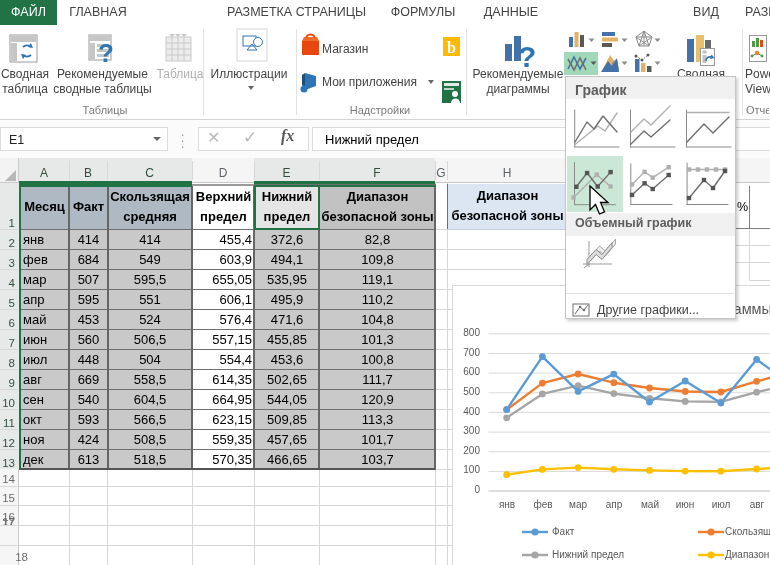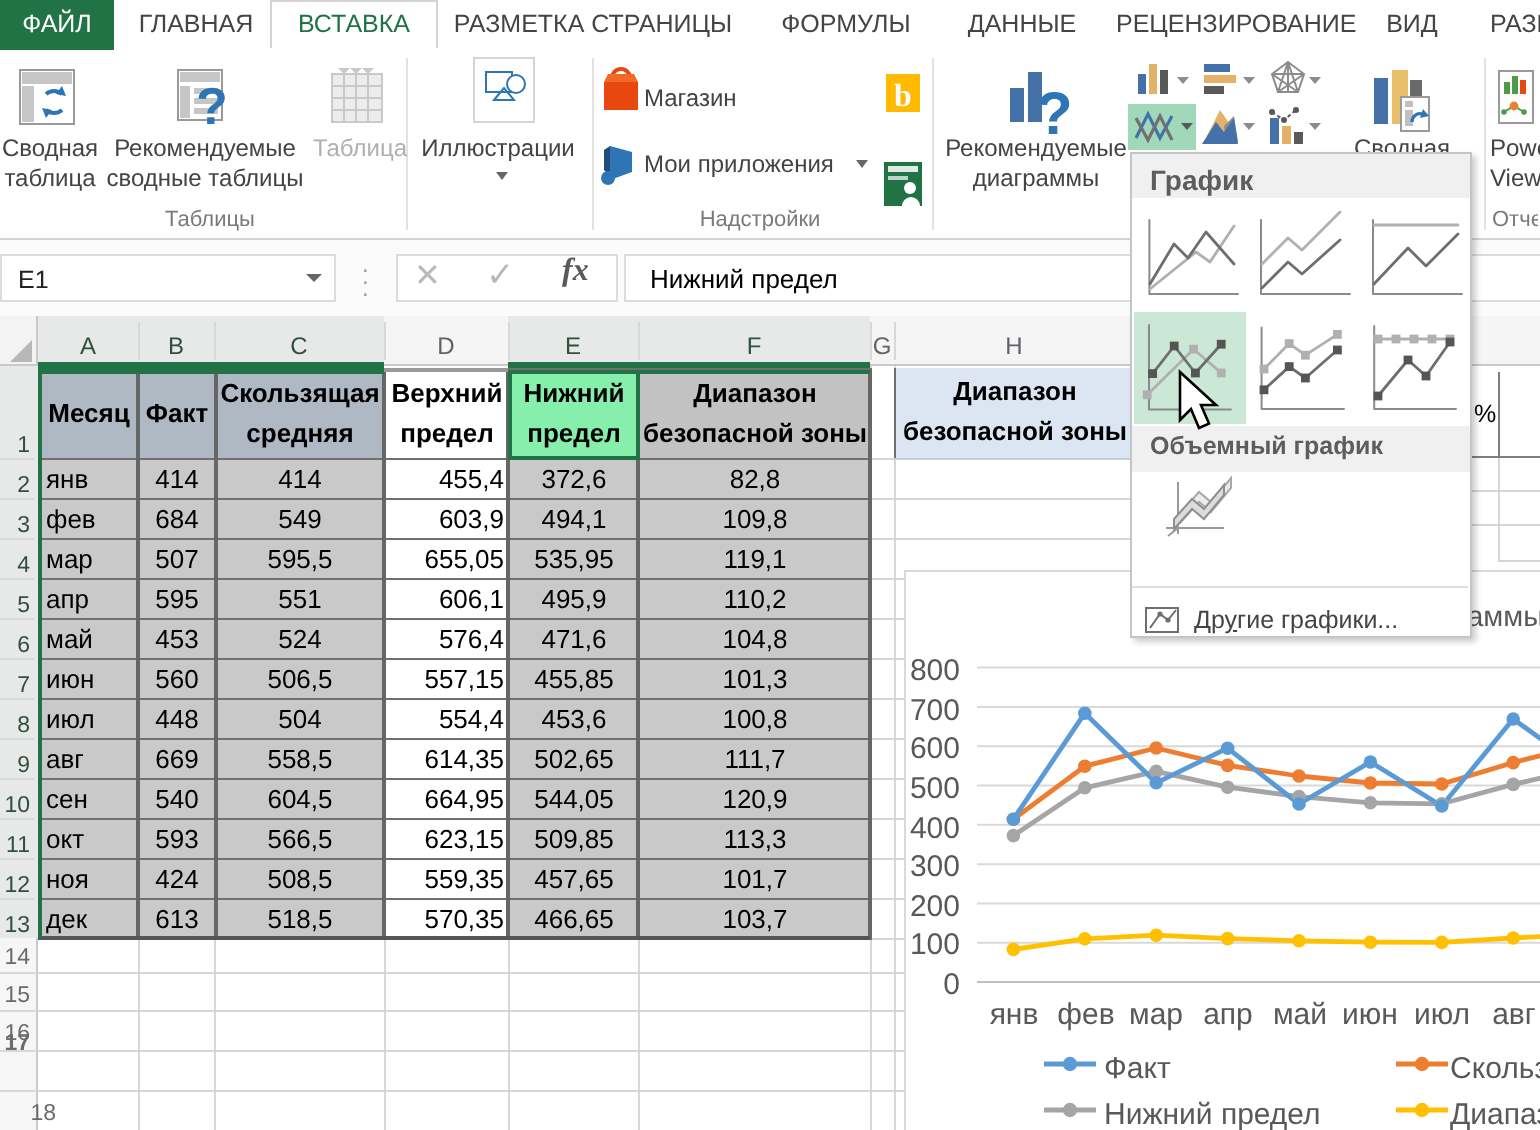--- a/index.html
+++ b/index.html
@@ -11,34 +11,32 @@
 .btntxt{position:absolute;font-size:12px;color:#444;text-align:center;line-height:14.5px;}
 .gl{position:absolute;background:#d6d6d6;}
 .colhead{position:absolute;top:158px;height:25px;line-height:30px;font-size:12px;text-align:center;color:#5f6368;}
 .rowhead{position:absolute;left:0;width:15px;font-size:11.5px;text-align:right;color:#3f5147;}
 tr{height:20px;}
 td{border:1px solid #6f6f6f;padding:0;font-size:13px;color:#000;white-space:nowrap;overflow:hidden;}
 .sel{background:#c9c9c9;}
 .al{text-align:left;padding-left:3px;}
 .ac{text-align:center;}
 .ar{text-align:right;padding-right:2px;background:#fff;}
-.ctxt{position:absolute;color:#595959;font-size:15px;white-space:nowrap;}
+.ctxt{position:absolute;color:#595959;font-size:10px;white-space:nowrap;}
 </style>
 </head>
 <body>
 <div id="app">
 
 <div class="abs" style="left:0;top:0;width:770px;height:26px;background:#fff;"></div>
 <div class="abs" style="left:0;top:0;width:57px;height:25px;background:#217346;color:#fff;font-size:12.5px;text-align:center;line-height:24px;">ФАЙЛ</div>
 <div class="tabtxt" style="left:63px;width:70px;">ГЛАВНАЯ</div>
-<div class="abs" style="left:135px;top:0;width:84px;height:24px;background:#fff;border:1px solid #d4d4d4;border-bottom:none;box-sizing:border-box;color:#217346;font-size:12.5px;text-align:center;line-height:23px;">ВСТАВКА</div>
 <div class="tabtxt" style="left:225px;width:143px;">РАЗМЕТКА СТРАНИЦЫ</div>
 <div class="tabtxt" style="left:390px;width:66px;">ФОРМУЛЫ</div>
 <div class="tabtxt" style="left:480px;width:62px;">ДАННЫЕ</div>
-<div class="tabtxt" style="left:558px;width:114px;">РЕЦЕНЗИРОВАНИЕ</div>
 <div class="tabtxt" style="left:692px;width:28px;">ВИД</div>
 <div class="tabtxt" style="left:745px;width:25px;overflow:hidden;text-align:left;">РАЗРАБ</div>
 
 <div class="abs" style="left:0;top:26px;width:770px;height:93px;background:#fff;"></div>
 <div class="abs" style="left:0;top:119px;width:770px;height:1px;background:#d4d4d4;"></div>
 <div class="gsep" style="left:203px;"></div>
 <div class="gsep" style="left:296px;"></div>
 <div class="gsep" style="left:466px;"></div>
 <div class="gsep" style="left:742px;"></div>
 <div class="glabel" style="left:60px;top:104px;width:90px;">Таблицы</div>
@@ -295,21 +293,21 @@
         <col style="width:62px">
         <col style="width:65px">
         <col style="width:116px">
       </colgroup>
 <tbody>
         <tr style="height:45px;font-weight:bold;text-align:center;line-height:20px;">
 <td class="sel" style="background:#aeb9c4;">Месяц</td>
 <td class="sel" style="background:#aeb9c4;">Факт</td>
 <td class="sel" style="background:#aeb9c4;">Скользящая<br>средняя</td>
 <td style="background:#fff;">Верхний<br>предел</td>
-<td style="background:#86efac;">Нижний<br>предел</td>
+<td style="background:#e5e5e5;">Нижний<br>предел</td>
 <td style="background:#c2c2c2;">Диапазон<br>безопасной зоны</td>
 </tr>
 <tr>
           <td class="sel al">янв</td>
           <td class="sel ac">414</td>
           <td class="sel ac">414</td>
           <td class="ar">455,4</td>
           <td class="sel ac">372,6</td>
           <td class="sel ac">82,8</td>
         </tr>

